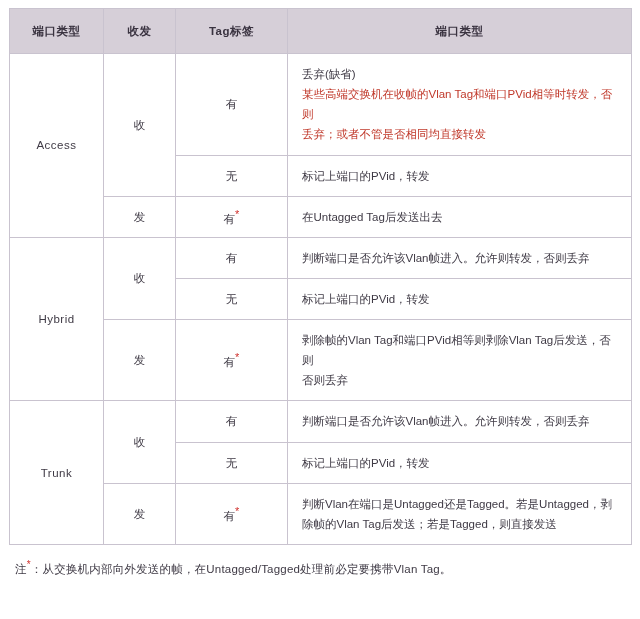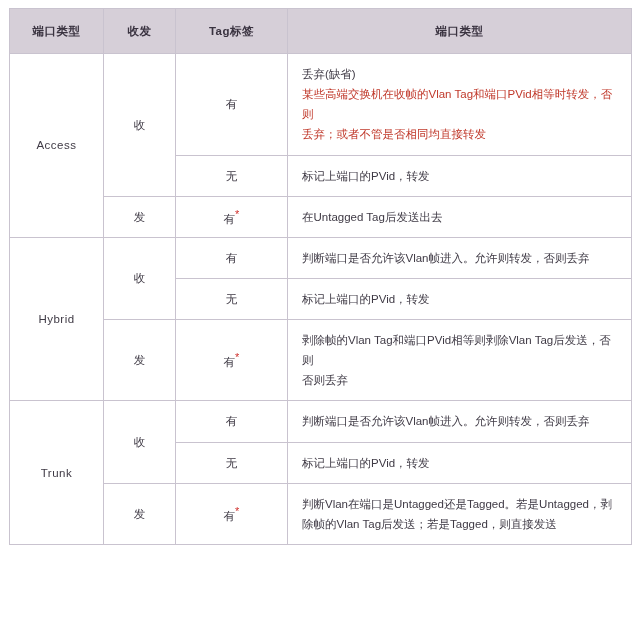--- a/index.html
+++ b/index.html
@@ -161,13 +161,16 @@
           <td class="dir" rowspan="1">发</td>
           <td class="tag">有<span class="star">*</span></td>
           <td class="act">
             <div>判断Vlan在端口是Untagged还是Tagged。若是Untagged，剥</div>
             <div>除帧的Vlan Tag后发送；若是Tagged，则直接发送</div>
           </td>
         </tr>
       </tbody>
   </table>
 
+  <div class="note">
+    <span>注</span><span class="star-inline">*</span><span>：从交换机内部向外发送的帧，在Untagged/Tagged处理前必定要携带Vlan Tag。</span>
+  </div>
 </div>
 
 </body></html>

